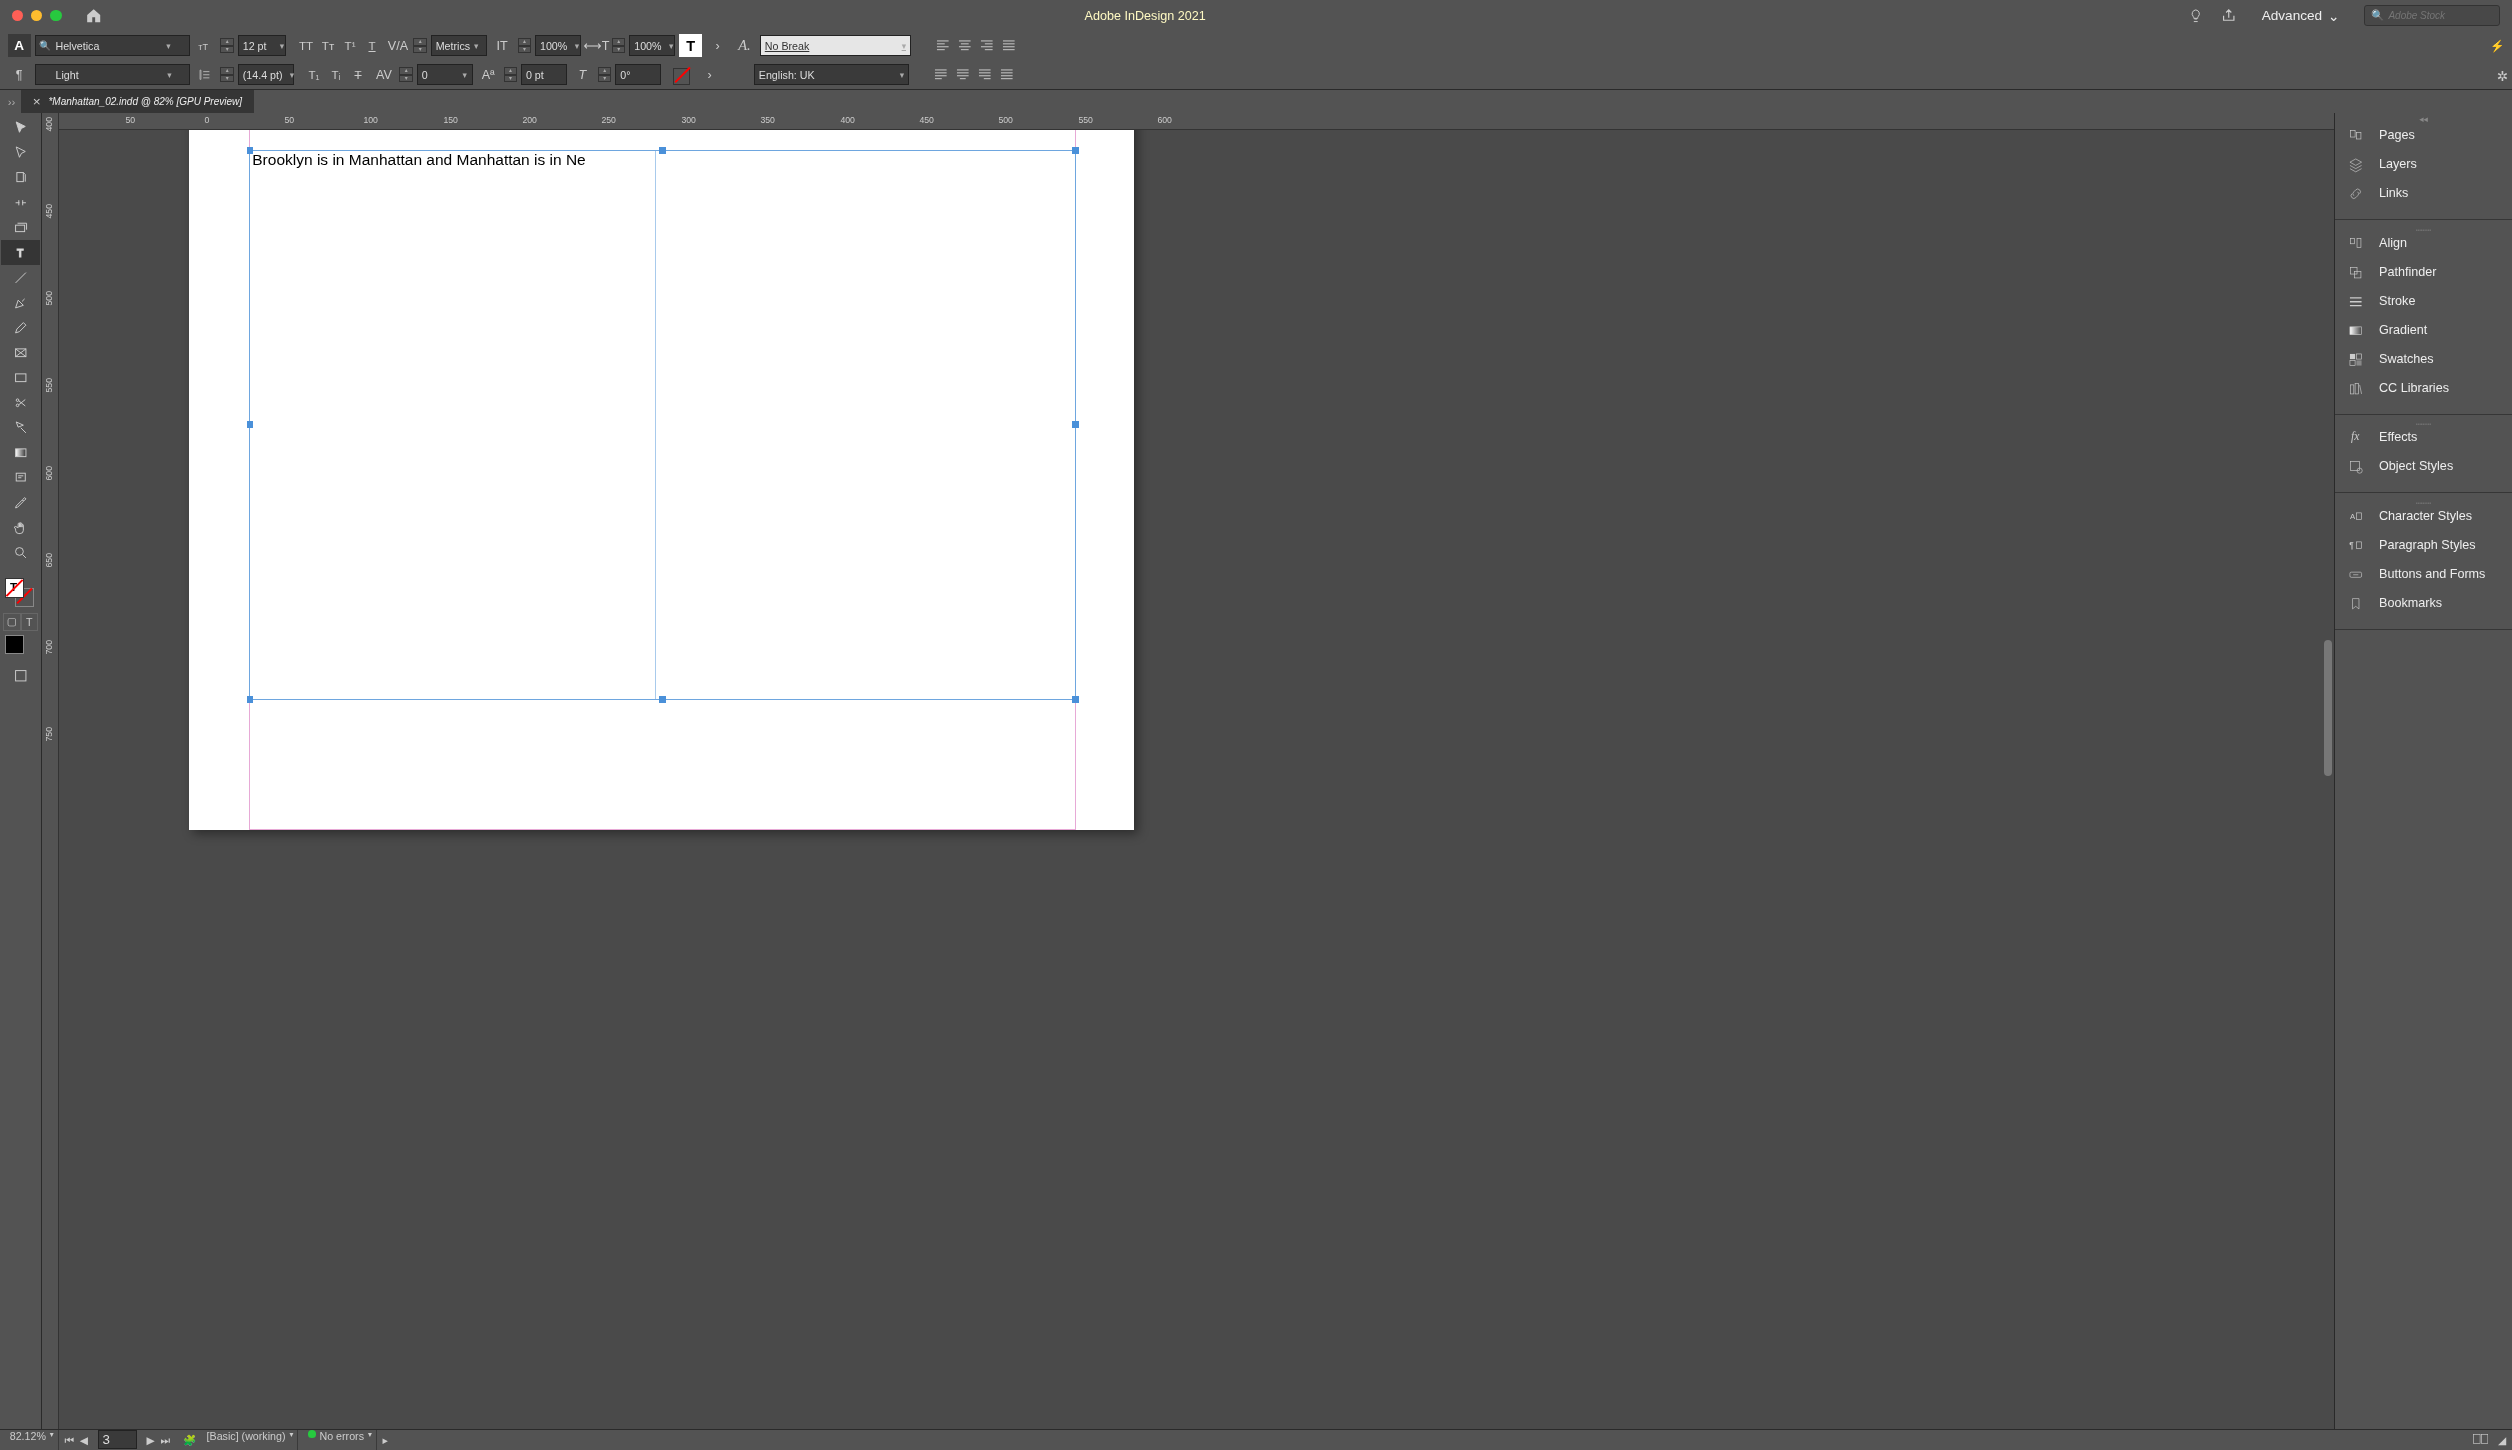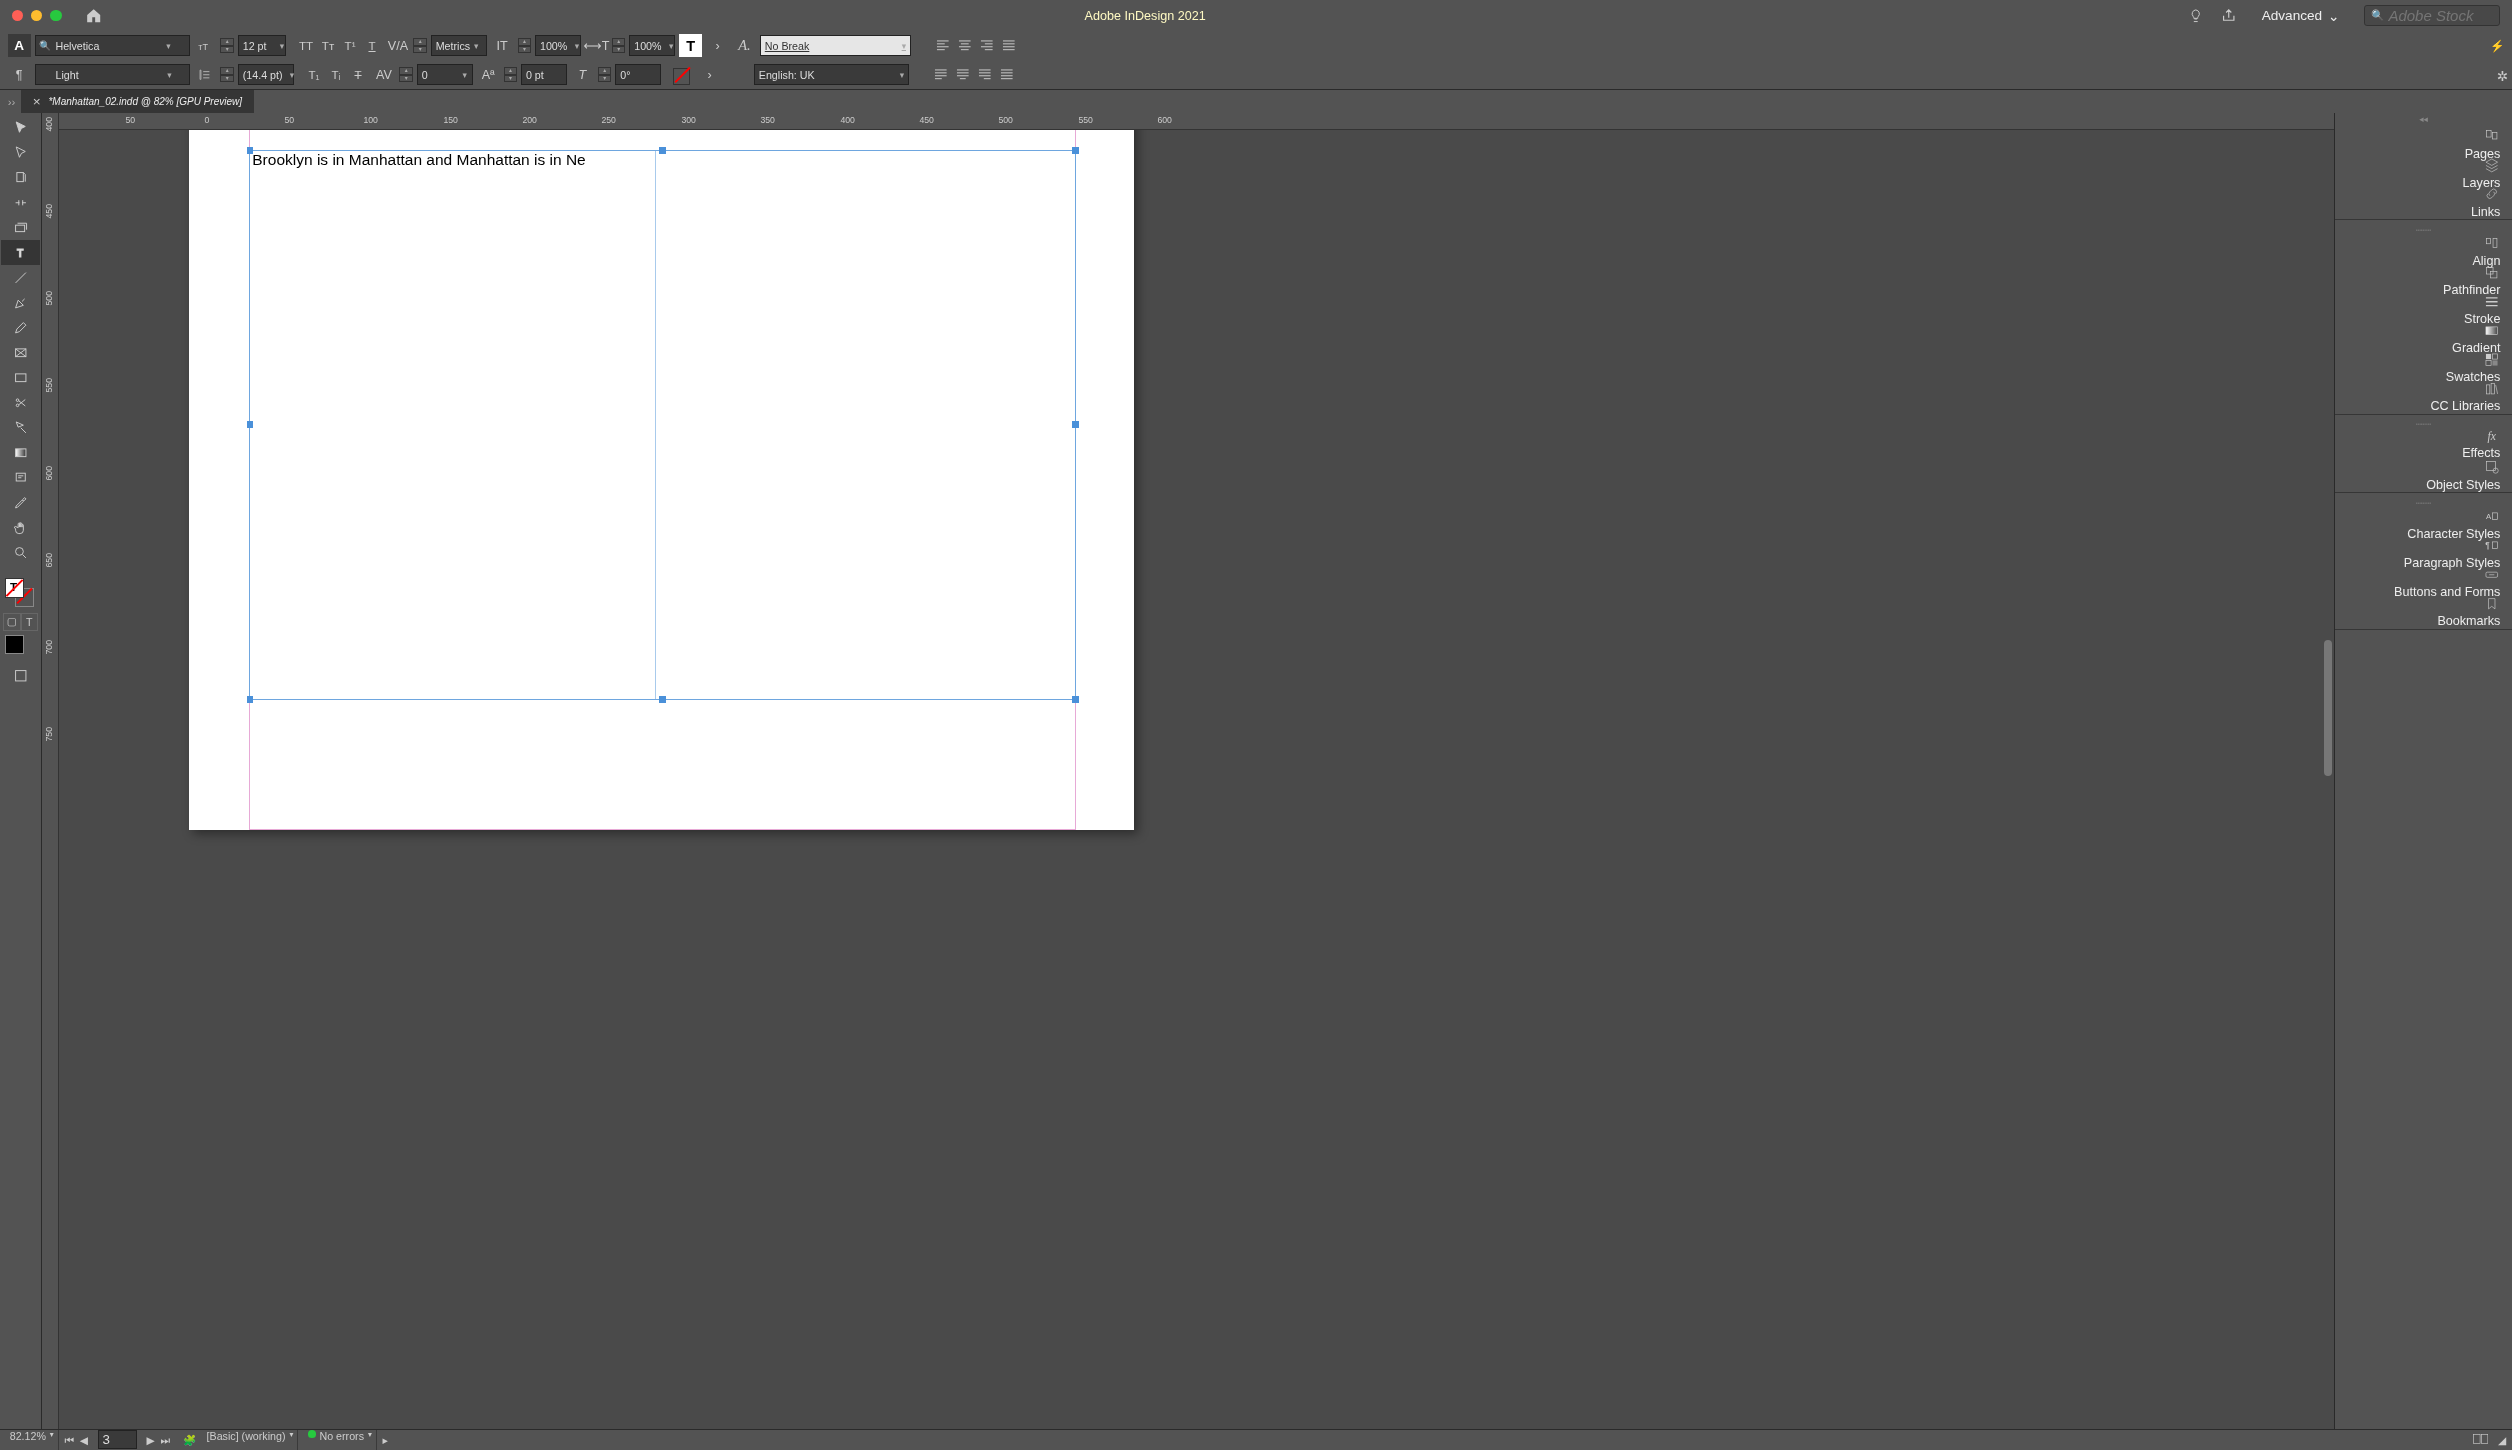--- a/index.html
+++ b/index.html
@@ -11,21 +11,21 @@
 .traffic span { width: 11.6px; height: 11.6px; border-radius: 50%; }
 .tl-close { background: #ff5f56; }
 .tl-min { background: #ffbd2e; }
 .tl-max { background: #27c93f; }
 .home-icon { margin-left: 23px; color: #ccc; font-size: 15.5px; }
 .title-text { flex: 1; text-align: center; color: #fef9c3; font-size: 12.6px; }
 .title-right { display: flex; align-items: center; gap: 17.4px; }
 .title-right .ic { color: #ccc; font-size: 14.5px; }
 .workspace-dd { display: flex; align-items: center; gap: 5.8px; color: #eee; font-size: 13.6px; padding: 3.9px 7.7px; }
 .search-stock { display: flex; align-items: center; background: #484848; border: 1px solid #333; border-radius: 2.9px; padding: 1.9px 5.8px; width: 136px; height: 21px; }
-.search-stock input { background: transparent; border: none; outline: none; color: #ccc; font-size: 15px; font-style: italic; width: 100%; }
+.search-stock input { background: transparent; border: none; outline: none; color: #ccc; font-size: 10px; font-style: italic; width: 100%; }
 
 
 .ctrlbar { background: #535353; border-bottom: 1px solid #2a2a2a; }
 .ctrlrow { display: flex; align-items: center; height: 29px; padding: 0 7.7px; gap: 3.9px; }
 .ctrlrow .sq { width: 23px; height: 23px; display: flex; align-items: center; justify-content: center; color: #ccc; font-size: 12.6px; }
 .ctrlrow .dd { display: flex; align-items: center; background: #3a3a3a; border: 1px solid #222; height: 21px; padding: 0 3.9px; color: #ddd; font-size: 10.7px; }
 .ctrlrow .dd input { background: transparent; border: none; outline: none; color: #ddd; font-size: 10.7px; }
 .ctrlrow .dd .chev { color: #aaa; font-size: 8.7px; margin-left: 3.9px; }
 .font-dd { width: 155px; }
 .style-dd { width: 155px; }
@@ -83,21 +83,21 @@
 .h-tl { left: -3.9px; top: -3.9px; } .h-tm { left: calc(50% - 3.9px); top: -3.9px; } .h-tr { right: -3.9px; top: -3.9px; }
 .h-ml { left: -3.9px; top: calc(50% - 3.9px); } .h-mr { right: -3.9px; top: calc(50% - 3.9px); }
 .h-bl { left: -3.9px; bottom: -3.9px; } .h-bm { left: calc(50% - 3.9px); bottom: -3.9px; } .h-br { right: -3.9px; bottom: -3.9px; }
 .frame-text { position: absolute; left: 1.9px; top: 0px; font-family: Helvetica, Arial, sans-serif; font-weight: 300; font-size: 15.5px; color: #000; }
 .vscroll { position: absolute; right: 1.9px; top: 40%; width: 7.7px; height: 136px; background: #777; border-radius: 3.9px; }
 
 
 .rightdock { width: 178px; background: #535353; display: flex; flex-direction: column; border-left: 1px solid #2a2a2a; }
 .dock-handle { height: 11.6px; display: flex; justify-content: center; align-items: center; color: #888; font-size: 8.7px; }
 .panel-group { border-bottom: 1px solid #363636; padding: 3.9px 0; }
-.panel-row { display: flex; align-items: flex-end; height: 29px; padding: 0 11.6px; gap: 3px; flex-direction: column; }
+.panel-row { display: flex; align-items: flex-start; height: 29px; padding: 0 11.6px; gap: 15px; }
 .panel-row .ic { width: 17.4px; display: flex; justify-content: center; color: #ccc; }
 .panel-row .lbl { color: #eee; font-size: 12.6px; font-weight: 500; }
 
 
 .statusbar { position: fixed; left: 0; right: 0; bottom: 0; height: 21px; background: #535353; border-top: 1px solid #2a2a2a; display: flex; align-items: center; padding: 0 5.8px; gap: 5.8px; font-size: 10.7px; color: #ccc; }
 .statusbar .sdd { display: flex; align-items: flex-start; gap: 3.9px; padding: 0 3.9px; border-right: 1px solid #3a3a3a; height: 100%; }
 .statusbar .chev { font-size: 7.7px; }
 .green-dot { width: 7.7px; height: 7.7px; border-radius: 50%; background: #27c93f; display: inline-block; }
 .sb-right { margin-left: auto; display: flex; gap: 9.7px; align-items: center; }
 

